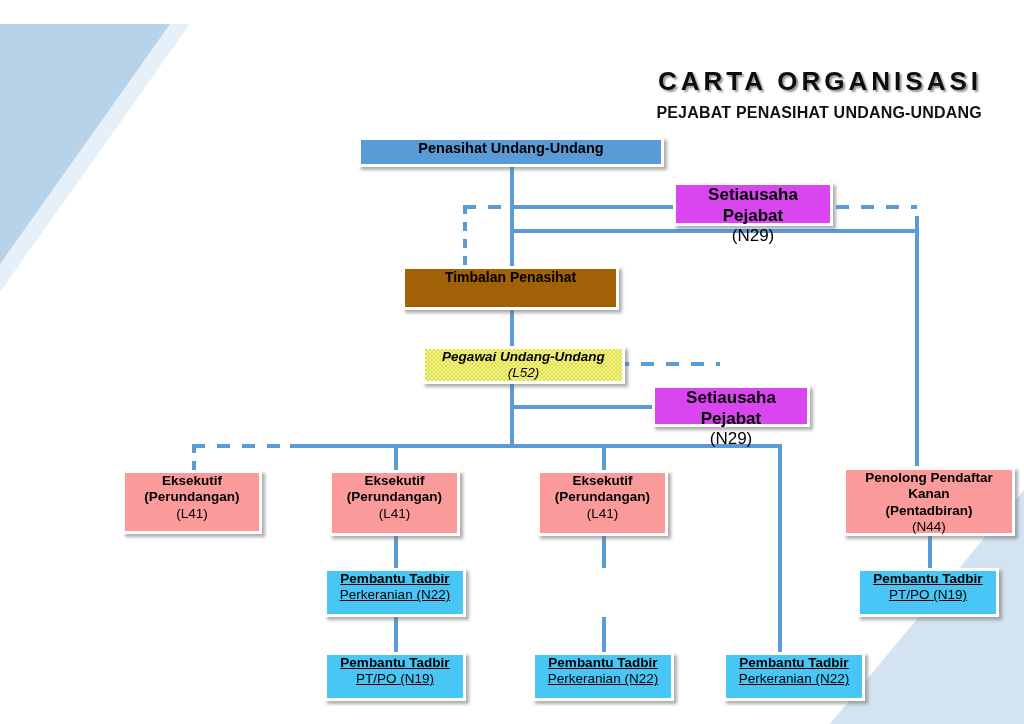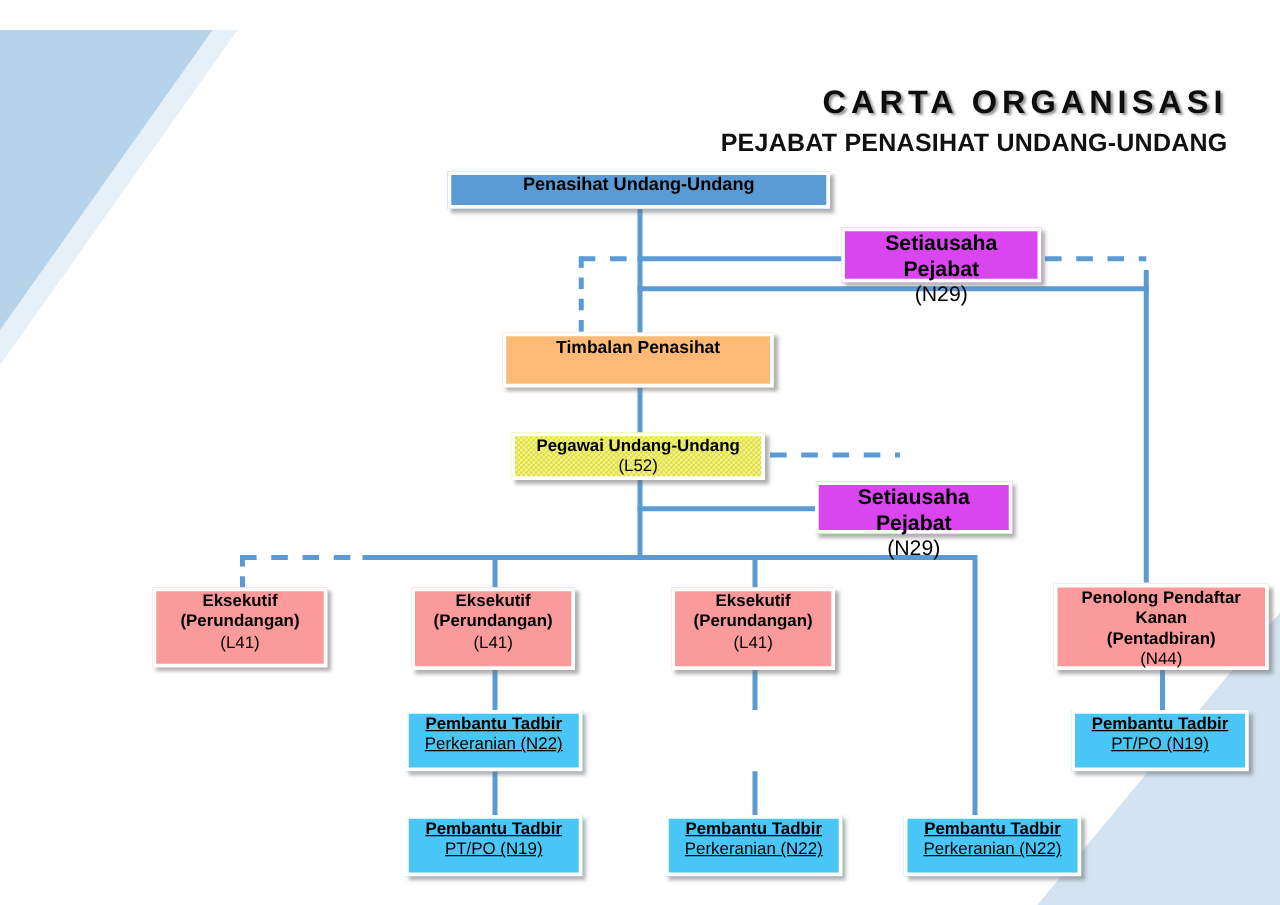--- a/index.html
+++ b/index.html
@@ -35,21 +35,21 @@
   }
 
   
   .title-wrap{position:absolute;right:42px;top:42px;text-align:right;}
   .title-main{
     font-size:26px;font-weight:bold;letter-spacing:4px;color:#0d0d0d;
     text-shadow:2px 2px 2px rgba(90,90,90,.65);
     white-space:nowrap;
   }
   .title-sub{
-    font-size:20px;font-weight:bold;color:#111;margin-top:7px;
+    font-size:16px;font-weight:bold;color:#111;margin-top:7px;
     letter-spacing:.2px;white-space:nowrap;
   }
 
   
   .ln{position:absolute;background:#5b9bd5;}
   .lnv{width:4px;}
   .lnh{height:4px;}
   .dashv{position:absolute;width:4px;
     background-image:linear-gradient(to bottom,#5b9bd5 0 9px,transparent 9px 17px);
     background-size:4px 17px;}
@@ -65,21 +65,21 @@
     border:3px solid #ffffff;
     background:#fff;
     box-shadow:3px 3px 3px rgba(110,110,110,.55);
     z-index:5;
   }
   .box .l1{font-weight:bold;}
   .box .l2{}
   .box .l3{}
 
   .b-blue  {background:#5b9bd5;font-size:14.5px;}
-  .b-green {background:#fdba74;font-size:14px;}
+  .b-green {background:#a16207;font-size:14px;}
   .b-yellow{background:#d946ef;font-size:17px;}
   .b-olive {
     font-size:13.5px;
     background-color:#e2e236;
     background-image:
       linear-gradient(45deg,  rgba(255,255,255,.55) 25%, transparent 25%, transparent 75%, rgba(255,255,255,.55) 75%),
       linear-gradient(45deg,  rgba(255,255,255,.55) 25%, transparent 25%, transparent 75%, rgba(255,255,255,.55) 75%);
     background-size:4px 4px;
     background-position:0 0, 2px 2px;
   }
@@ -144,21 +144,21 @@
 
   <div class="box b-yellow" style="left:673px;top:158px;width:160px;height:44px;">
     <div class="l1">Setiausaha Pejabat</div>
     <div class="l2">(N29)</div>
   </div>
 
   <div class="box b-green" style="left:402px;top:242px;width:217px;height:44px;">
     <div class="l1">Timbalan Penasihat</div>
   </div>
 
-  <div class="box b-olive" style="left:409px;top:322px;width:203px;height:38px;">
+  <div class="box b-olive" style="left:422px;top:322px;width:203px;height:38px;font-style:italic;">
     <div class="l1">Pegawai Undang-Undang</div>
     <div class="l2">(L52)</div>
   </div>
 
   <div class="box b-yellow" style="left:652px;top:361px;width:158px;height:42px;">
     <div class="l1">Setiausaha Pejabat</div>
     <div class="l2">(N29)</div>
   </div>
 
   <div class="box b-pink" style="left:122px;top:446px;width:140px;height:64px;">

